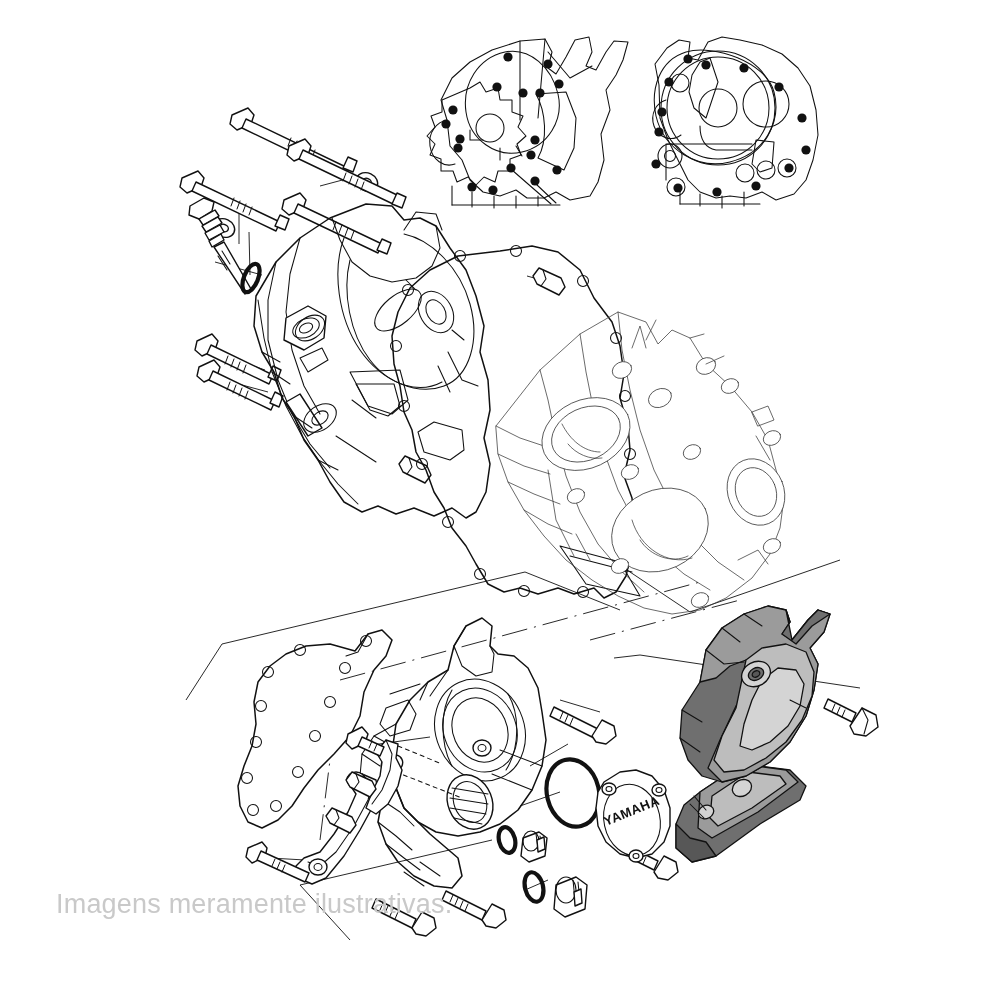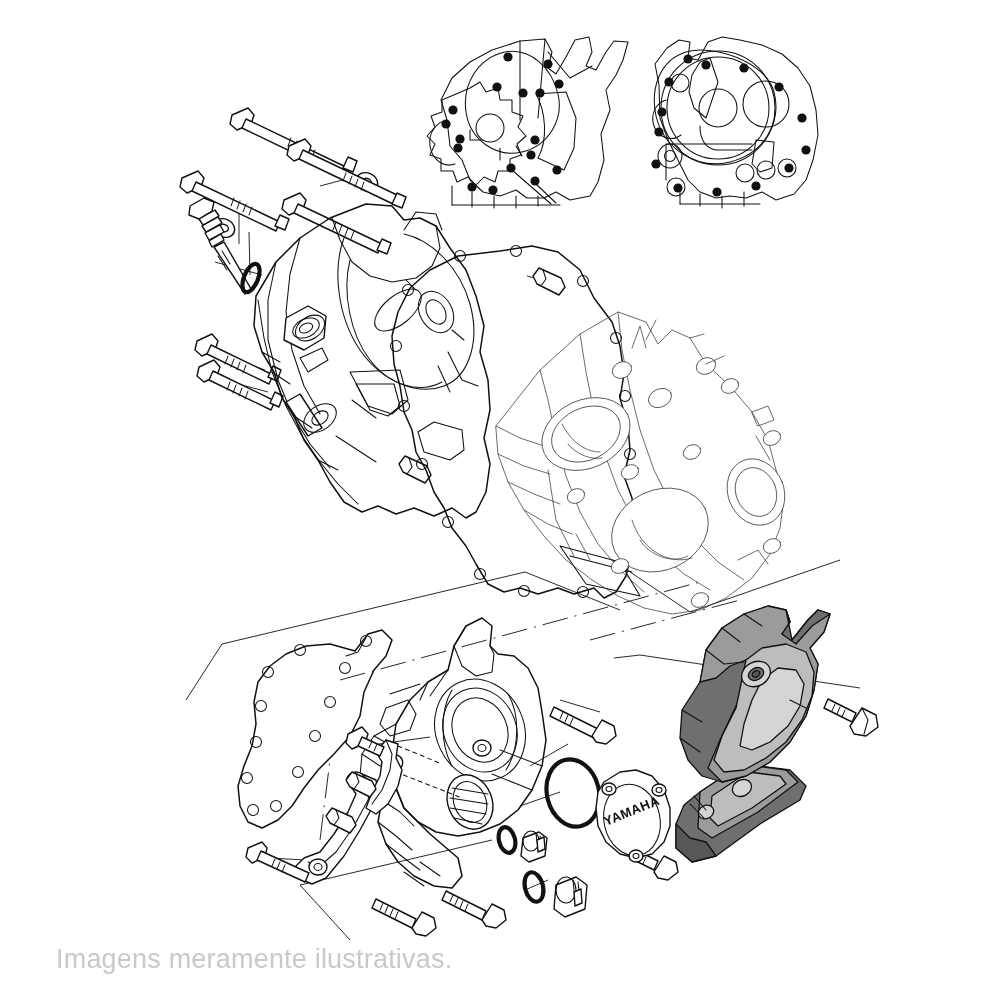--- a/index.html
+++ b/index.html
@@ -1,21 +1,21 @@
 <!DOCTYPE html>
 <html><head>
 <meta charset="utf-8">
 <title>Parts Diagram</title>
 <style>
   html,body{margin:0;padding:0;background:#ffffff;}
   body{width:1000px;height:1000px;font-family:"Liberation Sans",sans-serif;overflow:hidden;}
   #stage{position:relative;width:1000px;height:1000px;background:#fff;}
   #stage svg{position:absolute;left:0;top:0;width:1000px;height:1000px;}
   .watermark{
-    position:absolute;left:56px;top:944px;
+    position:absolute;left:56px;top:889px;
     font-family:"Liberation Sans",sans-serif;
     font-size:27px;color:#c9c9c9;letter-spacing:.2px;white-space:nowrap;
     user-select:none;
   }
   
   .ln{fill:none;stroke:#111;stroke-width:1.5;stroke-linejoin:round;stroke-linecap:round;}
   .ln-t{fill:none;stroke:#111;stroke-width:1.05;stroke-linejoin:round;stroke-linecap:round;}
   .ln-f{fill:#fff;stroke:#111;stroke-width:1.4;stroke-linejoin:round;stroke-linecap:round;}
   .ln-ft{fill:#fff;stroke:#111;stroke-width:1;stroke-linejoin:round;stroke-linecap:round;}
   .ghost{fill:none;stroke:#3a3a3a;stroke-width:.75;stroke-linejoin:round;stroke-linecap:round;}

